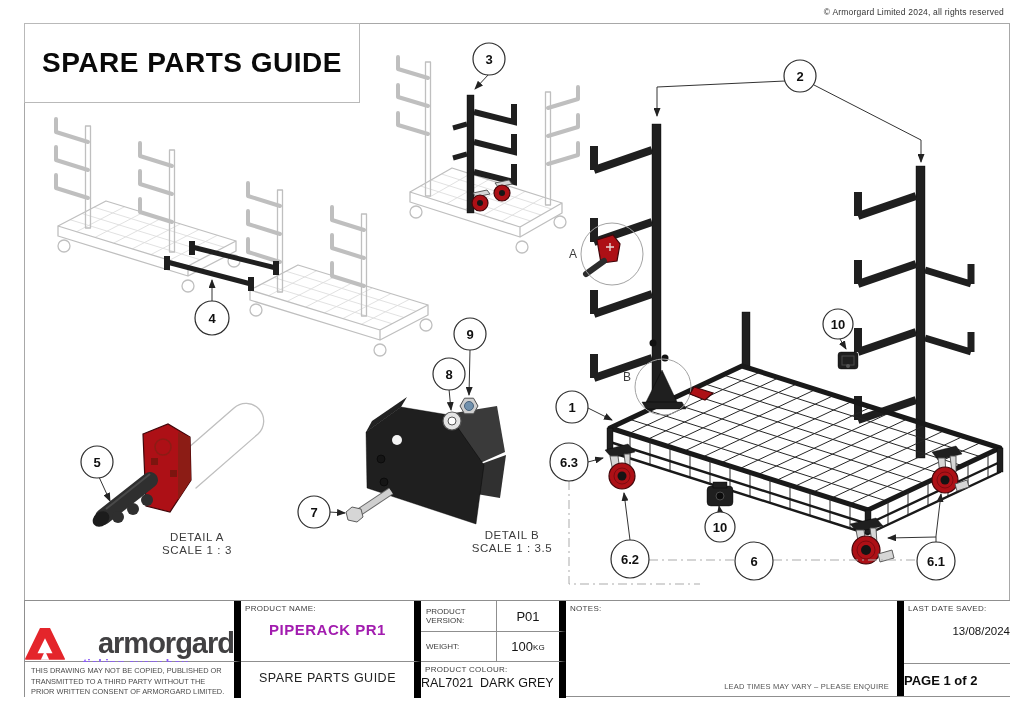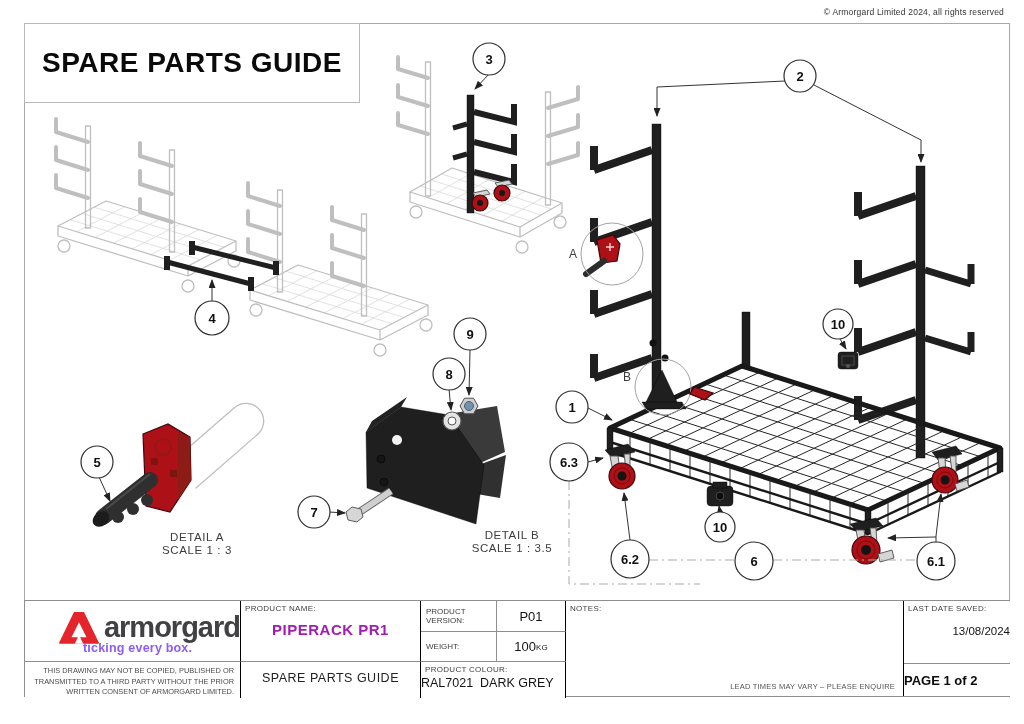--- a/index.html
+++ b/index.html
@@ -32,35 +32,35 @@
   .bl text{font-family:"Liberation Sans",sans-serif;font-size:13px;font-weight:bold;fill:#101010;
            text-anchor:middle;dominant-baseline:central}
   .dlbl{font-family:"Liberation Sans",sans-serif;font-size:11.5px;fill:#3c3c3c;text-anchor:middle;letter-spacing:.6px}
   .ref{font-family:"Liberation Sans",sans-serif;font-size:12px;fill:#3c3c3c;text-anchor:middle}
   .dcirc{fill:none;stroke:#a3a3a3;stroke-width:1}
 
   
   .tblock{position:absolute;left:24px;top:600px;width:986px;height:97px;border:1px solid #8f8f8f;
           box-sizing:border-box;background:#fff;}
   .cell{position:absolute;box-sizing:border-box;background:#fff;}
-  .br{border-right:1px solid #000000}.bb{border-bottom:1px solid #8f8f8f}
+  .br{border-right:7px solid #000000}.bb{border-bottom:1px solid #8f8f8f}
   .lbl{font-size:8px;color:#3d3d3d;letter-spacing:.3px;padding:3px 0 0 4px;}
   .pname{font-size:15px;font-weight:bold;color:#a21caf;text-align:center;margin-top:8px;letter-spacing:.5px}
   .doct{font-size:12.5px;color:#222;text-align:center;margin-top:9px;letter-spacing:.5px}
   .split{display:flex;height:100%}
   .split .l{width:76px;border-right:1px solid #8f8f8f;display:flex;align-items:center;padding-left:5px;
             font-size:8px;color:#3d3d3d;box-sizing:border-box}
   .split .v{flex:1;display:flex;align-items:center;justify-content:center;font-size:13px;color:#141414}
   .unit{font-size:8px;align-self:flex-end;margin-bottom:9px}
   .cval{font-size:12.5px;color:#141414;text-align:left;margin-top:2px;white-space:pre}
   .leadnote{position:absolute;bottom:5px;right:8px;font-size:7.5px;color:#555;letter-spacing:.2px}
   .sdate{font-size:11.5px;color:#141414;text-align:right;margin-top:12px}
   .pg{font-size:13px;font-weight:bold;color:#0b0b0b;text-align:left;margin-top:9px}
-  .legal{font-size:7.4px;line-height:1.45;text-align:right;color:#4a4a4a;padding:4px 6px;}
-  .logo-row{display:flex;align-items:center;justify-content:flex-end;gap:5px;margin-top:10px}
+  .legal{font-size:7.4px;line-height:1.45;text-align:left;color:#4a4a4a;padding:4px 6px;}
+  .logo-row{display:flex;align-items:center;justify-content:space-between;gap:5px;margin-top:26px}
   .amark{width:40px;height:32px}
   .aname{font-size:29px;font-weight:bold;color:#414042;letter-spacing:-1px}
   .tagline{font-size:12.5px;font-weight:bold;color:#8b5cf6;margin:-3px 0 0 58px;letter-spacing:.2px}
 </style>
 </head>
 <body>
 
 <div class="sheet">
 
   <div class="copyright">© Armorgard Limited 2024, all rights reserved</div>

